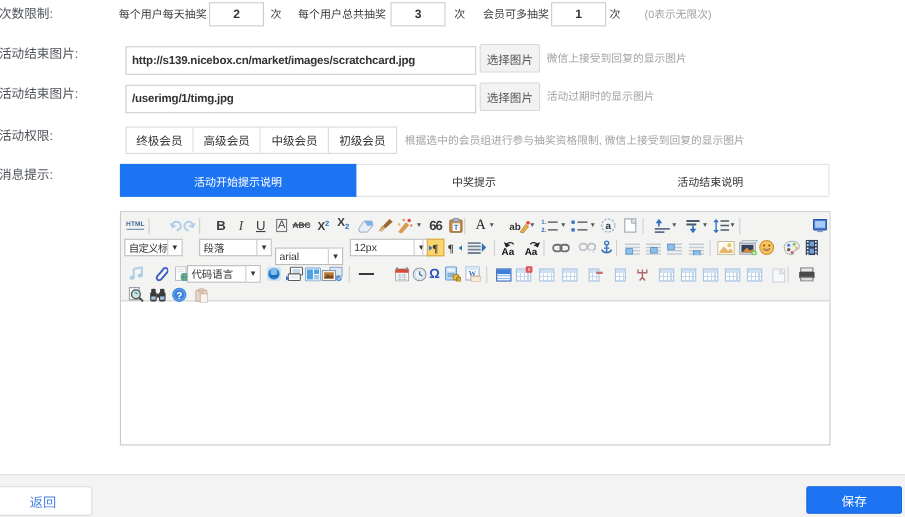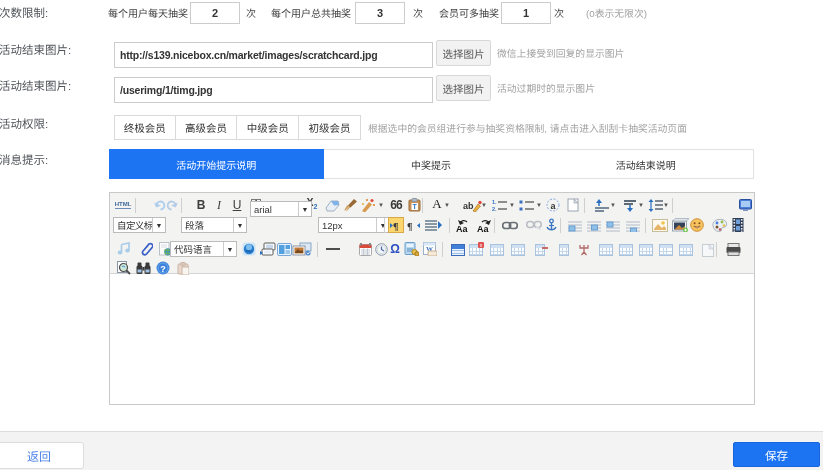--- a/index.html
+++ b/index.html
@@ -60,21 +60,21 @@
 <input class="txt" style="top: 77px;" value="/userimg/1/timg.jpg">
 <div class="pick" style="top:75px">选择图片</div>
 <div class="gry" style="left:497px;top:83px">活动过期时的显示图片</div>
 
 <div class="grp">
     <div>终极会员</div>
     <div>高级会员</div>
     <div>中级会员</div>
     <div>初级会员</div>
   </div>
-<div class="gry" style="left:368px;top:123px">根据选中的会员组进行参与抽奖资格限制, 请点击进入刮刮卡抽奖活动页面</div>
+<div class="gry" style="left:368px;top:123px">根据选中的会员组进行参与抽奖资格限制, 微信上接受到回复的显示图片</div>
 
 <div class="tabs">
     <div class="on">活动开始提示说明</div>
     <div>中奖提示</div>
     <div>活动结束说明</div>
   </div>
 
 <div class="ed">
  <div class="tb" id="tb">
   <span class="ic" style="left:3px;top:4px;width:20px">
@@ -235,21 +235,21 @@
         </svg>
       </span>
   <span class="cmb" style="left:3px;top:24px;width:53px">
         <s style="letter-spacing:-0.6px">自定义标题</s>
         <u>▼</u>
       </span>
   <span class="cmb" style="left:71px;top:24px;width:66px">
         <s>段落</s>
         <u>▼</u>
       </span>
-  <span class="cmb" style="left:140px;top:8px;width:62px">
+  <span class="cmb" style="left:140px;top:32px;width:62px">
         <s>arial</s>
         <u>▼</u>
       </span>
   <span class="cmb" style="left:208px;top:24px;width:72px">
         <s>12px</s>
         <u>▼</u>
       </span>
   <span class="sep" style="left:274px;top:25px"></span>
   <span class="ic" style="left:278px;top:24px;width:16px;background:#fbd66f;border:1px solid #d9a948;box-sizing:border-box">
         <svg width="13" height="11">

